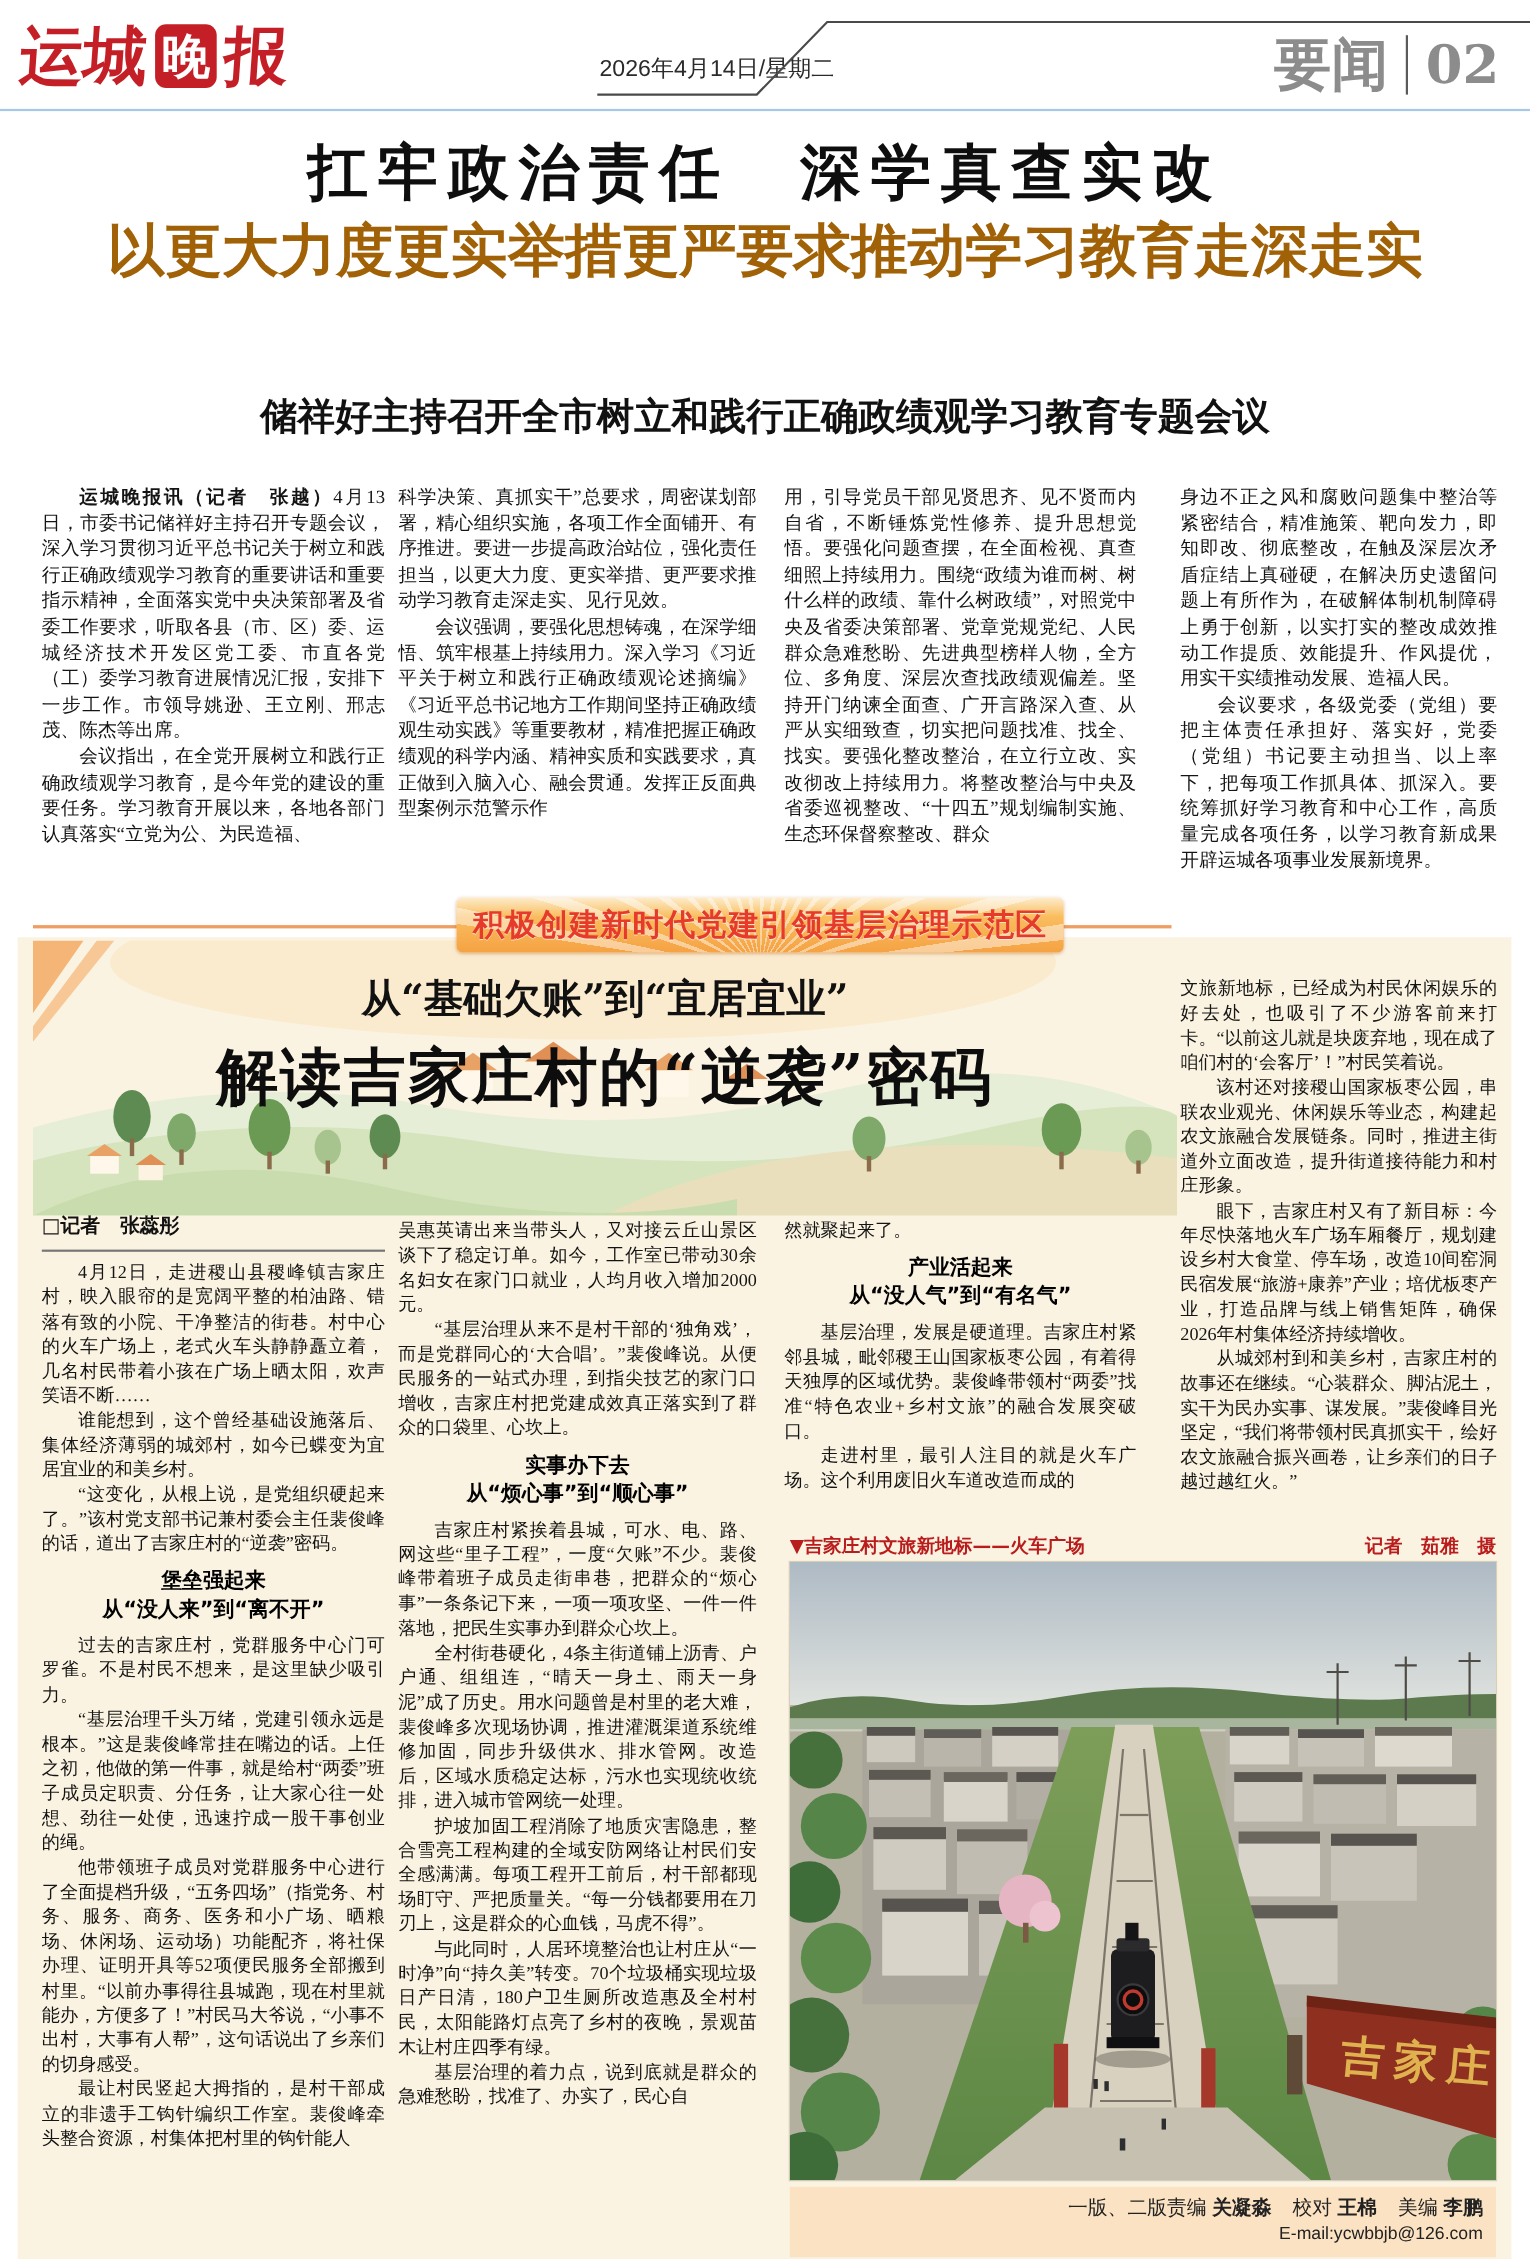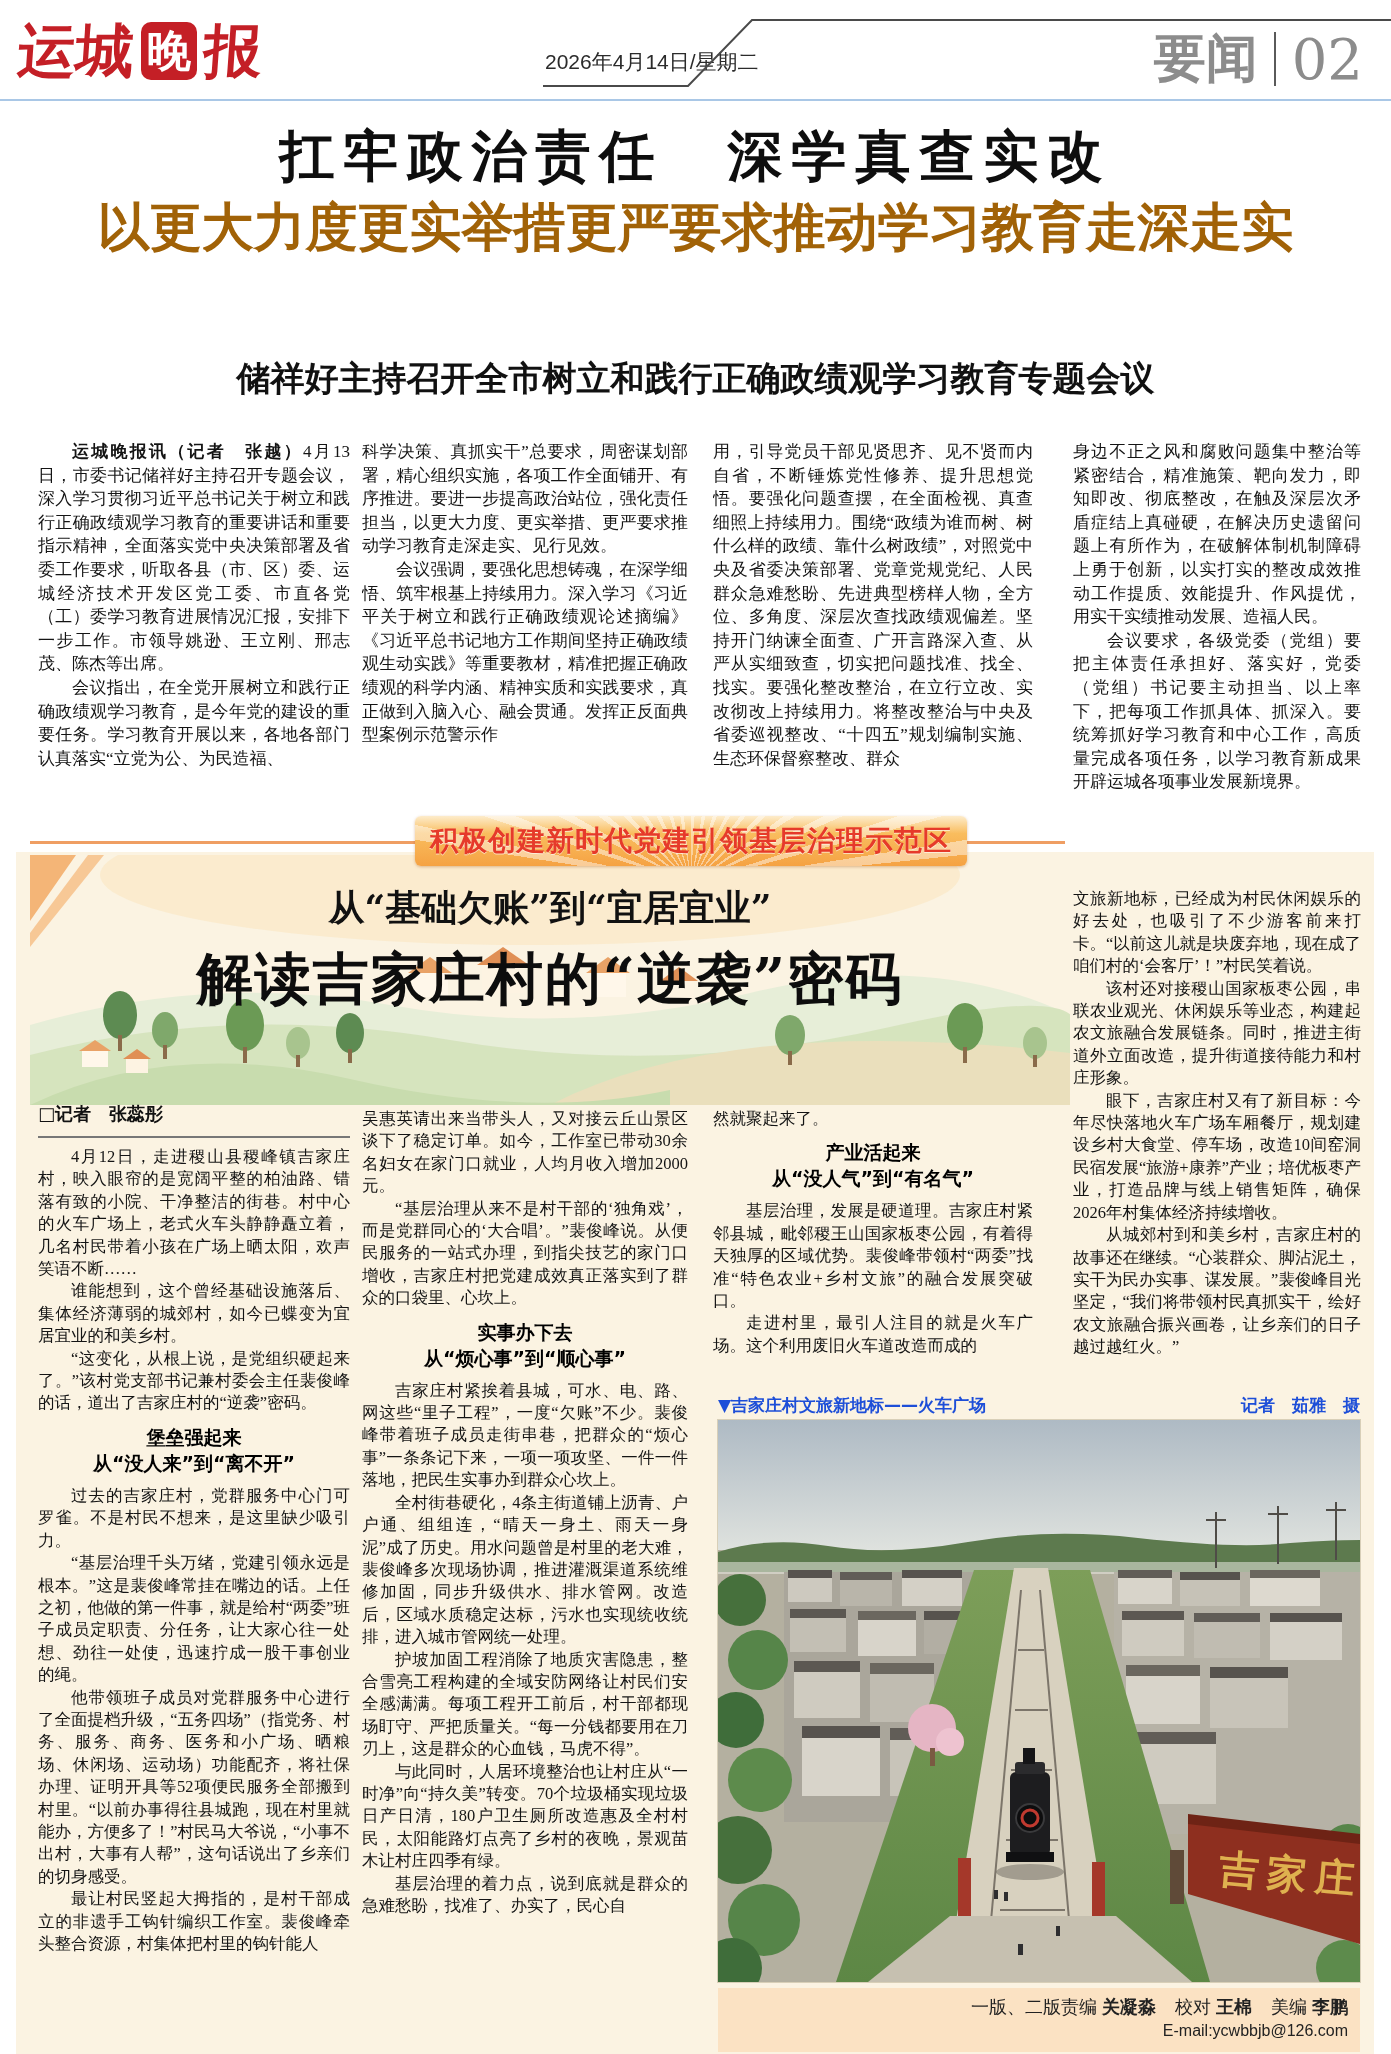--- a/index.html
+++ b/index.html
@@ -10,21 +10,21 @@
   .logo{left:18px;top:16px;display:flex;align-items:center;gap:4px;}
   .logo .lg{font-family:"DejaVu Serif",serif;font-weight:900;font-size:58px;line-height:70px;color:#c41f26;
             transform:skewX(-4deg);}
   .logo .seal{width:56px;height:58px;background:#c41f26;border-radius:10px;color:#fff;font-size:44px;
               font-weight:900;display:flex;align-items:center;justify-content:center;margin:0 3px;}
   .date{left:545px;top:48px;font-size:21px;color:#2b2b2b;font-family:"Liberation Sans",sans-serif;}
   .headlines-svg{left:0;top:0;}
   .section-block{right:28px;top:24px;display:flex;align-items:center;gap:16px;color:#8c8c8c;}
   .section-name{font-size:52px;font-weight:700;font-family:"DejaVu Serif",serif;}
   .section-div{width:2px;height:54px;background:#5a5a5a;}
-  .section-page{font-size:56px;font-weight:400;font-family:"DejaVu Serif",serif;}
+  .section-page{font-size:48px;font-weight:700;font-family:"DejaVu Serif",serif;}
   .blue-rule{left:0;top:99px;width:1391px;height:2px;background:#a9c7e6;}
   
   .h1a{left:0;top:120px;width:100%;text-align:center;font-family:"DejaVu Sans",sans-serif;
        font-weight:900;font-size:55px;letter-spacing:9px;color:#0e0e0e;}
   .h1b{left:0;top:193px;width:100%;text-align:center;font-family:"DejaVu Sans",sans-serif;
        font-weight:900;font-size:52px;letter-spacing:0px;color:#a16207;}
   .deck{left:0;top:356px;width:100%;text-align:center;font-family:"DejaVu Sans",sans-serif;
         font-weight:700;font-size:34px;color:#111;}
   .body{font-size:17px;line-height:23.6px;overflow:hidden;}
   .body p{margin:0;text-indent:2em;text-align:justify;}
@@ -48,21 +48,21 @@
   .reporter{left:38px;top:1102px;width:312px;font-family:"DejaVu Sans",sans-serif;font-weight:700;
             font-size:18px;border-bottom:2px solid #777;padding-bottom:10px;color:#111;}
   .b-body{font-size:16.5px;line-height:22.4px;}
   .bc1{left:38px;top:1146px;width:312px;height:906px;}
   .bc2{left:362px;top:1108px;width:326px;height:944px;}
   .bc3{left:713px;top:1108px;width:320px;height:286px;}
   .bc4{left:1073px;top:888px;width:288px;height:506px;}
   .colhead{text-align:center;font-family:"DejaVu Sans",sans-serif;font-weight:700;font-size:19px;
            line-height:26px;margin:9px 0;color:#000;}
   .caption{left:718px;top:1394px;width:642px;display:flex;justify-content:space-between;
-           font-family:"DejaVu Sans",sans-serif;font-weight:700;font-size:17px;color:#1d4ed8;}
+           font-family:"DejaVu Sans",sans-serif;font-weight:700;font-size:17px;color:#b91c1c;}
   .photo{left:718px;top:1420px;width:642px;height:562px;background:#cfd3d2;overflow:hidden;box-shadow:0 0 0 1px #d8cfb8;}
   .pfooter{left:718px;top:1988px;width:642px;height:64px;background:#fbe2c3;box-sizing:border-box;
            padding:7px 12px 0 0;text-align:right;font-family:"Liberation Sans",sans-serif;color:#222;}
   .pfooter .l1{font-size:18px;} .pfooter .l1 b{font-weight:700;}
   .pfooter .l2{font-size:16px;margin-top:3px;}
   .pfooter span{margin-left:14px;}
 </style>
 </head>
 <body>
 

